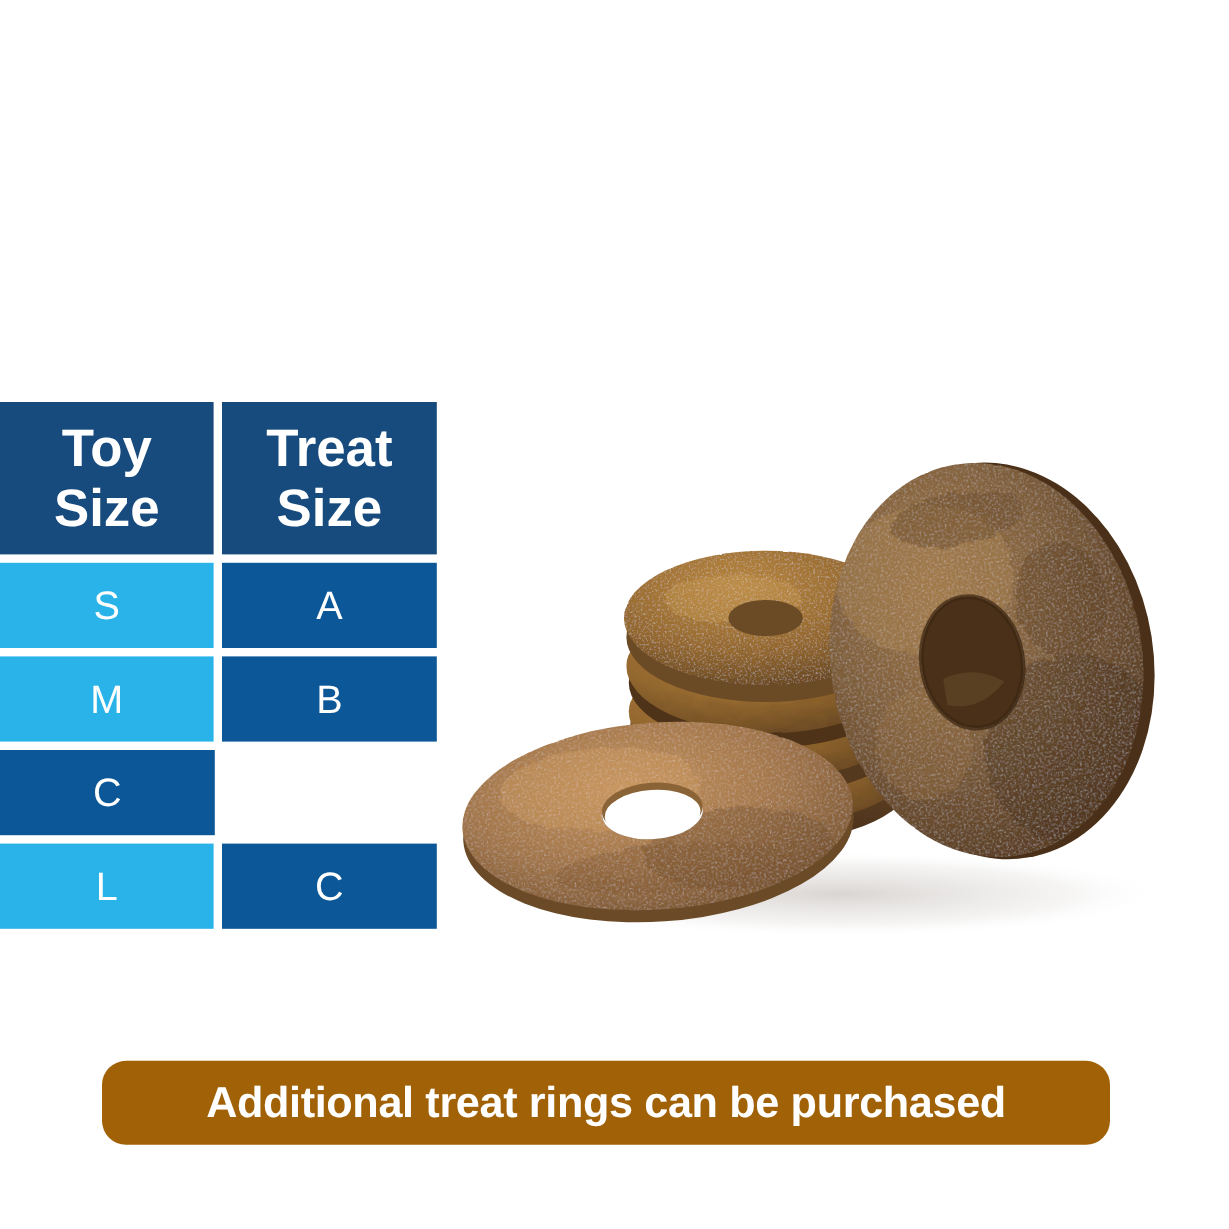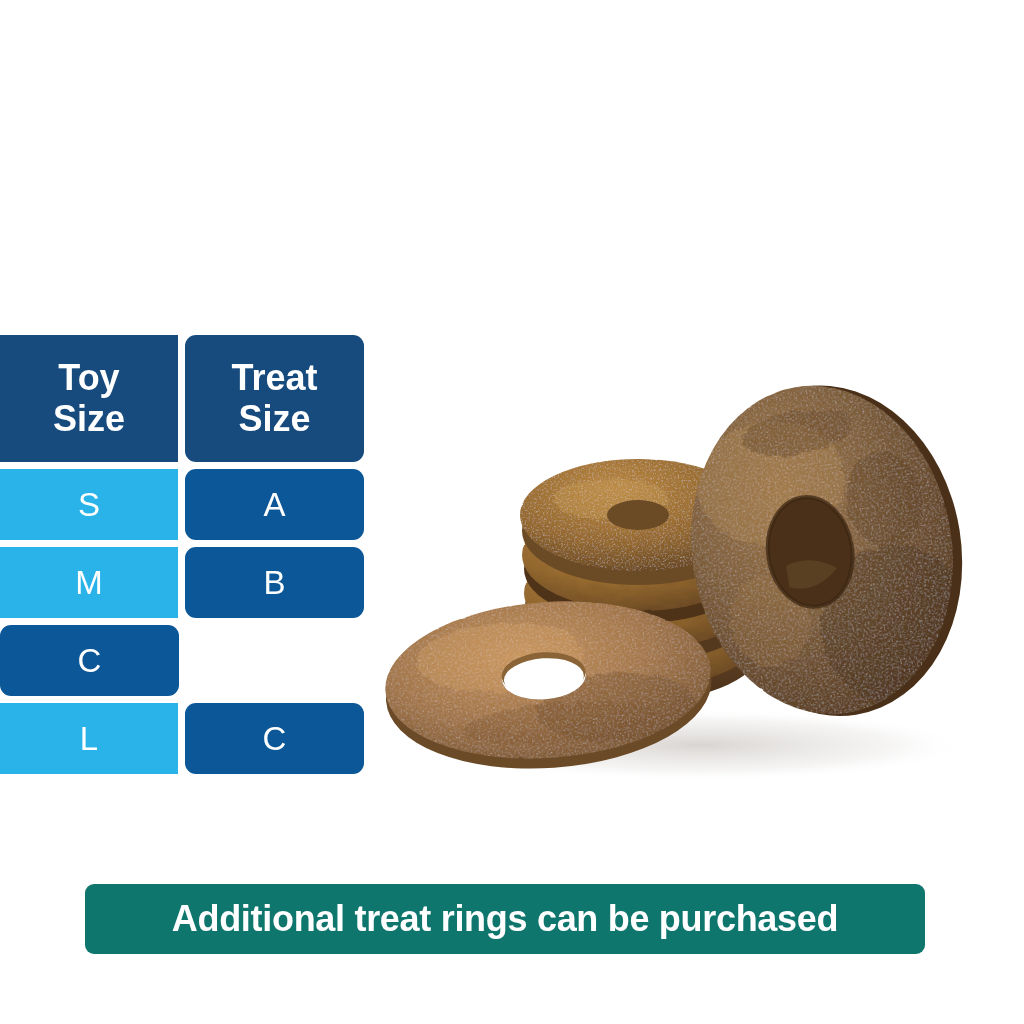--- a/index.html
+++ b/index.html
@@ -63,26 +63,26 @@
 
   .cell {
     display:flex;
     align-items:center;
     justify-content:center;
     text-align:center;
     color:#ffffff;
     font-weight:bold;
   }
   .cell-left  { width:178px; margin-right:7px; }
-  .cell-right { width:179px;border-radius:11px; }
+  .cell-right { width:179px; }
 
   .header-row .cell {
     background:#174B7D;
     height:127px;
-    font-size:36px;
+    font-size:44px;
     line-height:1.12;
     font-weight:bold;
   }
   .header-row .cell span { display:block; }
 
   .body-row .cell { height:71px; font-size:33px; font-weight:normal; }
   .body-row .cell-left  { background:#29B3E8; }
   .body-row .cell-right { background:#0B5797; }
 
   
@@ -91,22 +91,22 @@
     left:370px; top:315px;
     width:640px; height:470px;
   }
   .product-photo svg { display:block; width:100%; height:100%; }
 
   
   .bottom-pill {
     position:absolute;
     left:85px; top:884px;
     width:840px; height:70px;
-    background:#0f766e;
-    border-radius:9px;
+    background:#a16207;
+    border-radius:20px;
     display:flex;
     align-items:center;
     justify-content:center;
   }
   .bottom-pill-text {
     font-size:36px;
     font-weight:bold;
     color:#ffffff;
     letter-spacing:-0.3px;
     white-space:nowrap;

